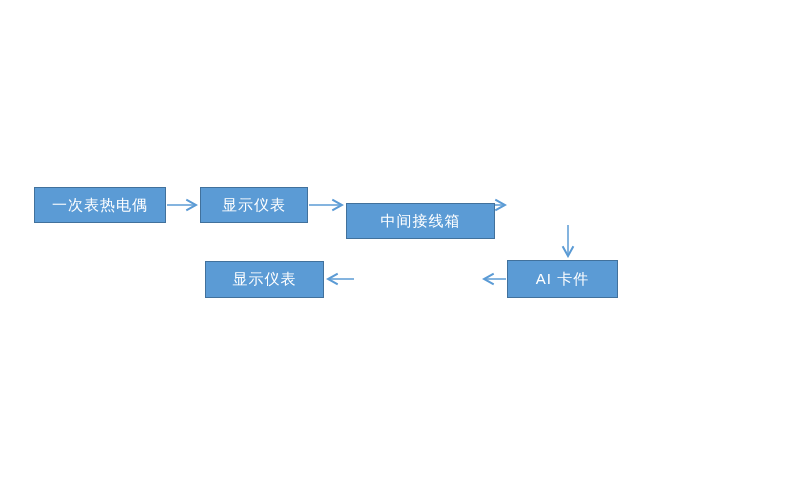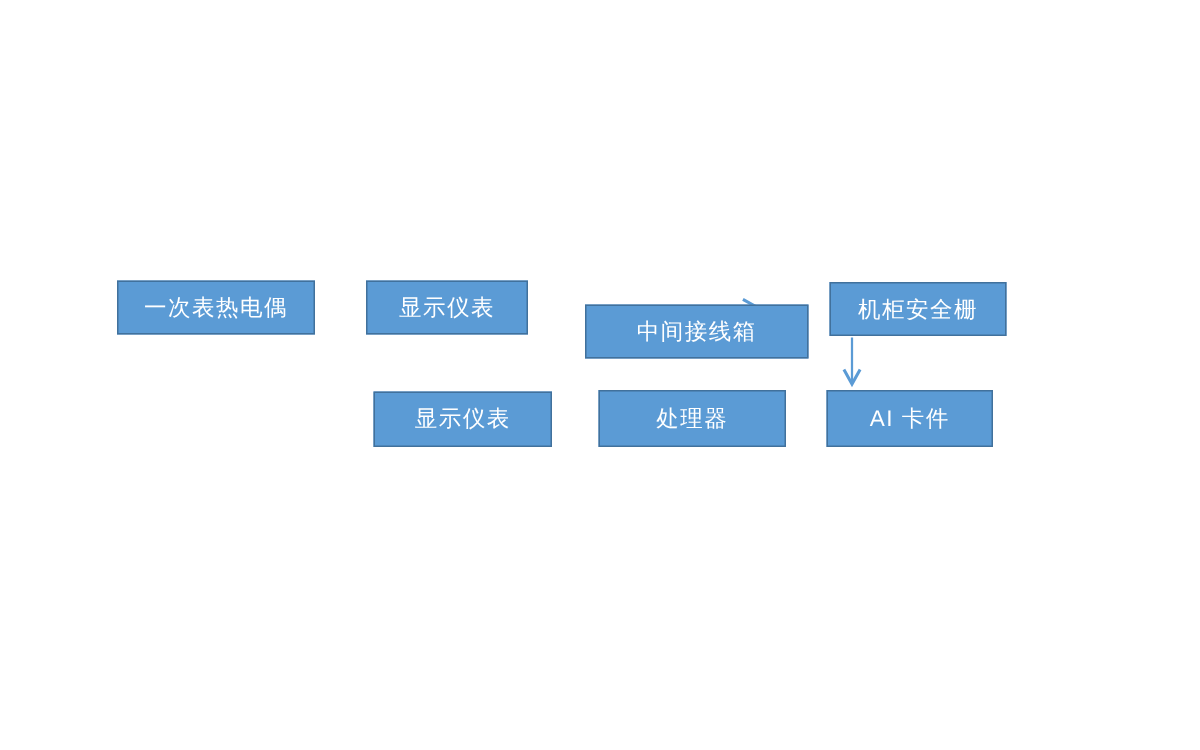--- a/index.html
+++ b/index.html
@@ -28,21 +28,20 @@
     background: #5b9bd5;
     border: 1.5px solid #41719c;
     box-sizing: border-box;
     display: flex;
     align-items: center;
     justify-content: center;
     color: #ffffff;
     font-size: 15px;
     letter-spacing: 1px;
     white-space: nowrap;
-    margin-left: 44px;
   }
 </style>
 </head>
 <body>
 
 <div class="stage">
 
   <svg class="arrows" viewBox="0 0 800 500" xmlns="http://www.w3.org/2000/svg">
     <defs>
       <marker id="chev" viewBox="0 0 10 10" refX="8.2" refY="5" markerWidth="9" markerHeight="9" orient="auto-start-reverse">
@@ -62,29 +61,23 @@
   </div>
 
   <div class="node" style="left:200px; top:187px; width:108px; height:36px">
     <span>显示仪表</span>
   </div>
 
   <div class="node" style="left:346px; top:203px; width:149px; height:36px">
     <span>中间接线箱</span>
   </div>
 
-  <div class="node" style="left:509px; top:188px; width:118px; height:36px">
-    <span>机柜安全栅</span>
-  </div>
 
   <div class="node" style="left:507px; top:260px; width:111px; height:38px">
     <span>AI 卡件</span>
   </div>
 
-  <div class="node" style="left:355px; top:260px; width:125px; height:38px">
-    <span>处理器</span>
-  </div>
 
   <div class="node" style="left:205px; top:261px; width:119px; height:37px">
     <span>显示仪表</span>
   </div>
 
 </div>
 
 </body></html>

